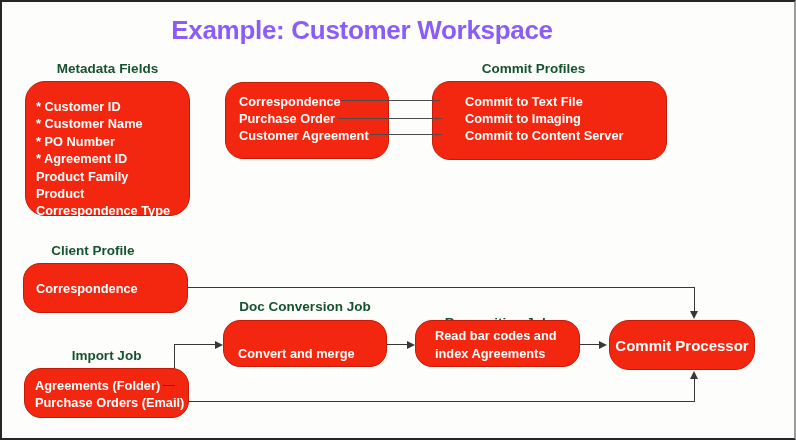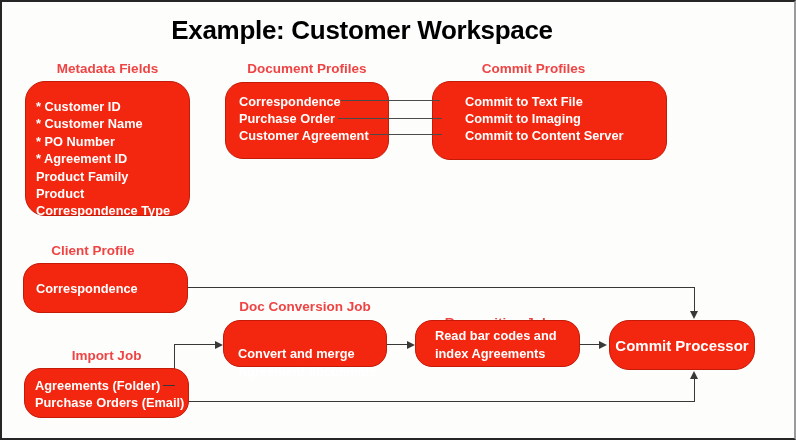--- a/index.html
+++ b/index.html
@@ -5,24 +5,24 @@
   html,body { margin:0; padding:0; background:#ffffff; }
   .canvas {
     position:relative; width:796px; height:440px; box-sizing:border-box;
     background:#fdfdfc;
     border-top:2px solid #262626; border-left:2px solid #262626;
     border-bottom:2px solid #262626; border-right:2px solid #9b9b9b;
     font-family:"Liberation Sans", sans-serif; overflow:hidden;
   }
   .title {
     position:absolute; left:0; top:13px; width:720px; text-align:center;
-    font-size:26px; font-weight:bold; color:#000000; letter-spacing:-0.3px;
+    font-size:26px; font-weight:bold; color:#8b5cf6; letter-spacing:-0.3px;
   }
   .h {
-    position:absolute; font-size:13.5px; font-weight:bold; color:#ef4444;
+    position:absolute; font-size:13.5px; font-weight:bold; color:#14532d;
     text-align:center; white-space:nowrap;
   }
   .box {
     position:absolute; background:#f3260f; border:1px solid #c41a08;
     color:#ffffff; font-weight:bold; font-size:12.8px; box-sizing:border-box;
     z-index:1;
   }
   .bl { white-space:nowrap; }
   #metadata-box       { left:23px;  top:79px;  width:165px; height:135px; border-radius:20px; padding:16px 0 0 10px;  line-height:17.4px; }
   #docprofiles-box    { left:223px; top:80px;  width:164px; height:77px;  border-radius:18px; padding:10px 0 0 13px; line-height:17.2px; }
@@ -68,21 +68,20 @@
   #arr-cp-bot   { left:688px; top:369px; }
 </style>
 </head>
 <body>
 
 <div class="canvas">
 
   <div class="title">Example: Customer Workspace</div>
 
   <div class="h" id="metadata-h">Metadata Fields</div>
-  <div class="h" id="docprofiles-h">Document Profiles</div>
   <div class="h" id="commitprofiles-h">Commit Profiles</div>
   <div class="h" id="client-h">Client Profile</div>
   <div class="h" id="docconv-h">Doc Conversion Job</div>
   <div class="h" id="recognition-h">Recognition Job</div>
   <div class="h" id="import-h">Import Job</div>
 
   <div class="box" id="metadata-box">
     <div class="bl">* Customer ID</div>
     <div class="bl">* Customer Name</div>
     <div class="bl">* PO Number</div>

